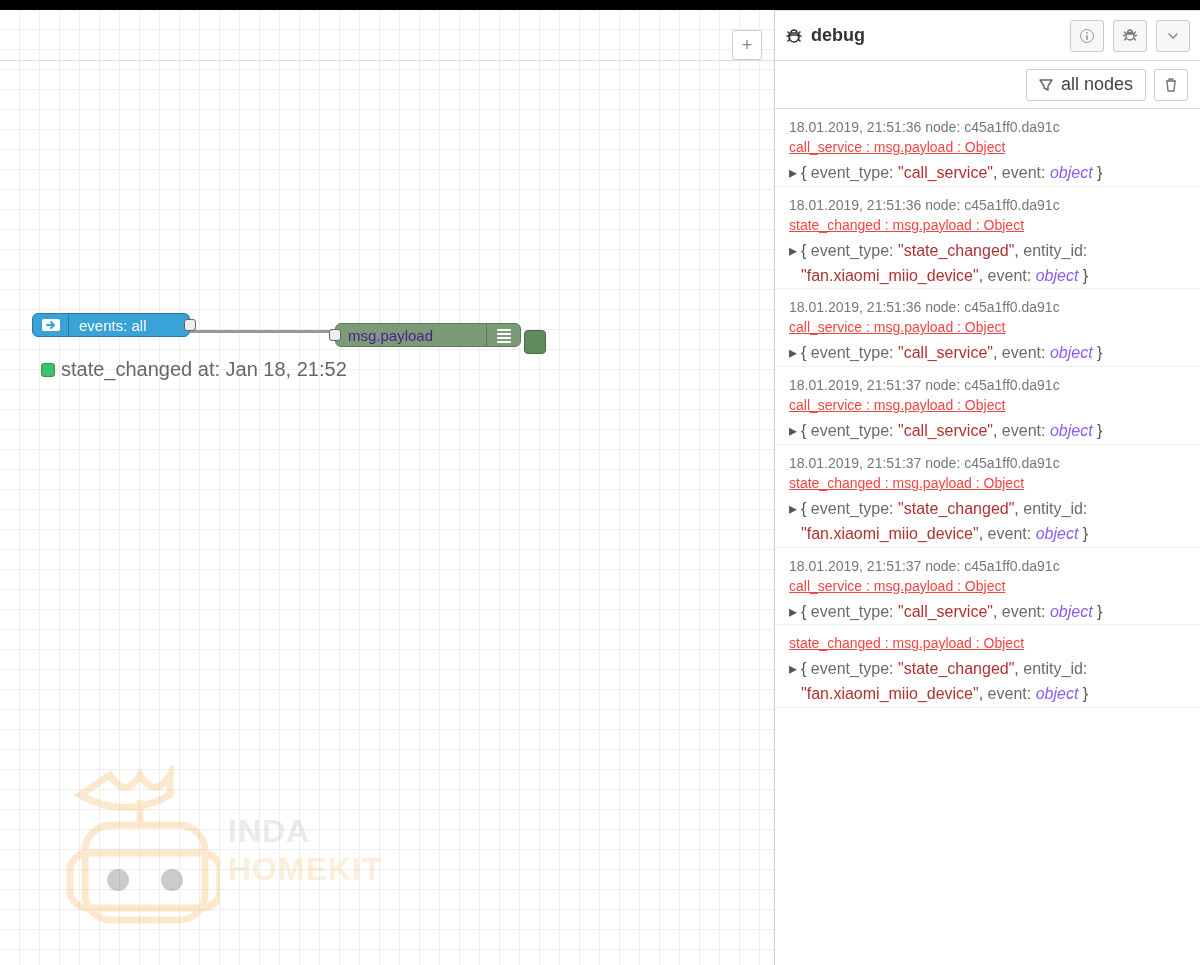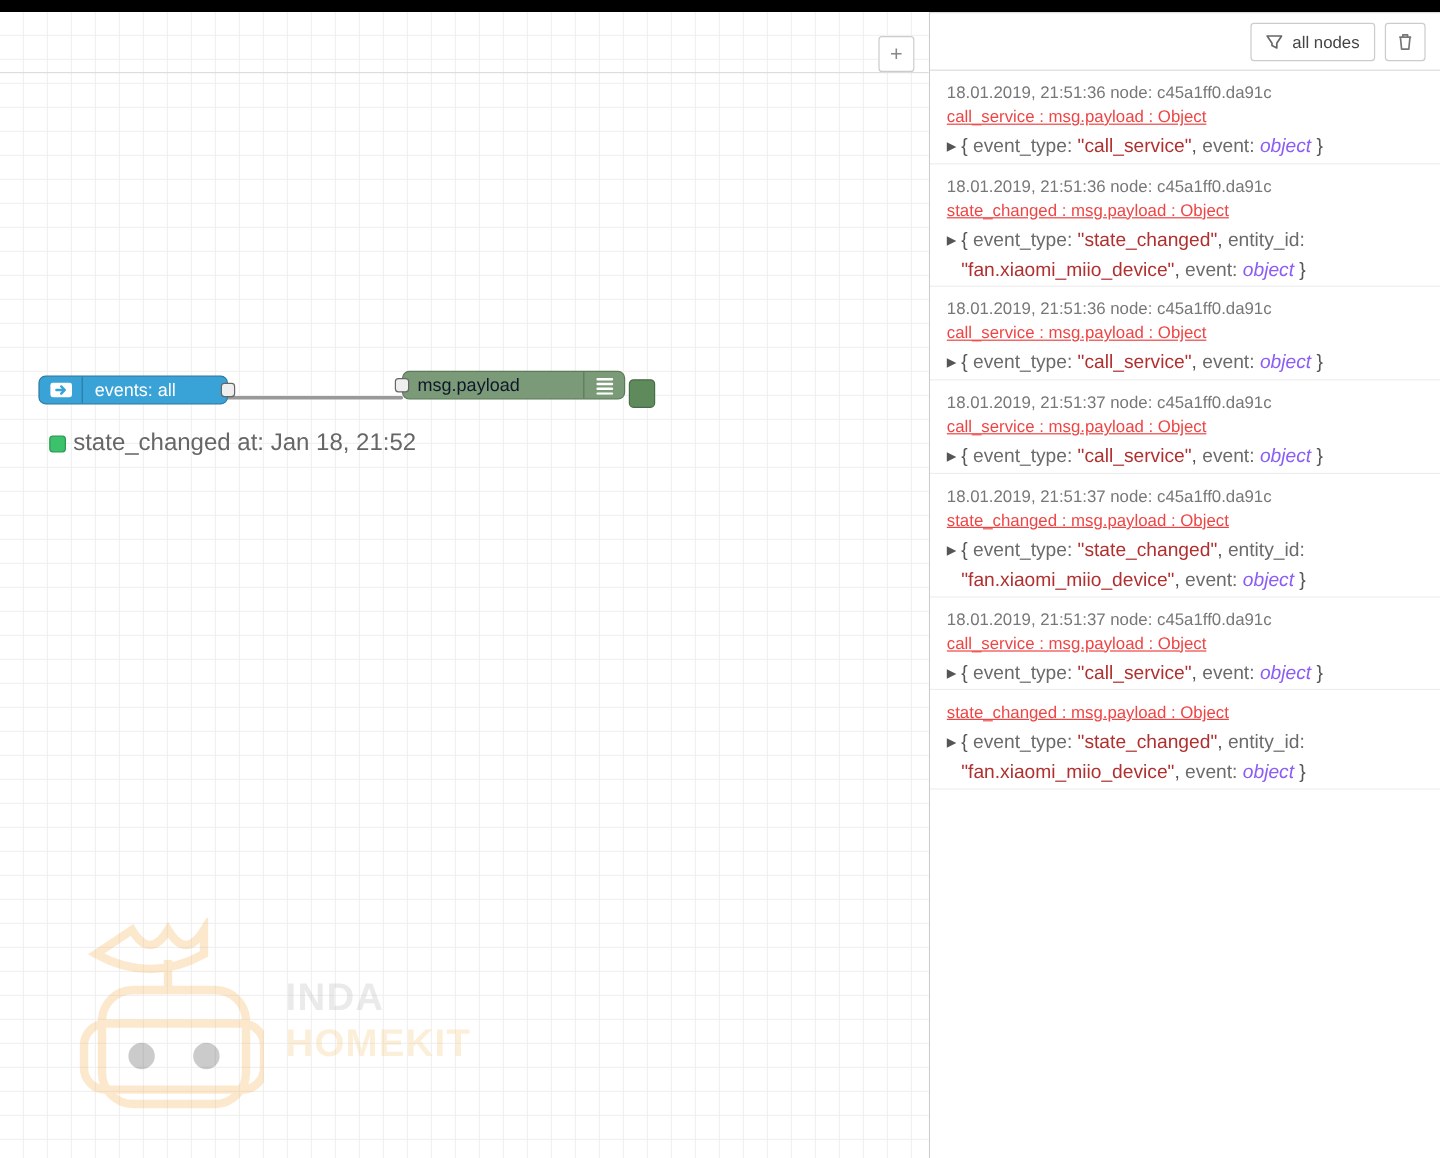--- a/index.html
+++ b/index.html
@@ -57,35 +57,35 @@
   }
   .node-events .label { padding: 0 10px; }
   .node-status {
     position: absolute; top: 44px; left: 8px; display: flex; align-items: center; gap: 6px;
     font-size: 20px; color: #666; white-space: nowrap;
   }
   .node-status .dot { width: 14px; height: 14px; background: #3cc26a; border-radius: 3px; border:1px solid #2a9a50; }
 
   
   .node-debug {
-    left: 335px; top: 299px; width: 186px;
-    background: #7b9a78; border-color: #5b7a58; color: #0f172a;
+    left: 335px; top: 313px; width: 186px;
+    background: #7b9a78; border-color: #5b7a58; color: #4c1d95;
   }
   .node-debug .label { padding: 0 12px; flex: 1; }
   .node-debug .icon-band-r {
     width: 34px; height: 100%; border-left: 1px solid #5b7a58;
     display: flex; align-items: center; justify-content: center;
   }
   .debug-btn {
     position: absolute; right: -26px; top: 6px; width: 22px; height: 24px;
     background: #5f8a5b; border: 1px solid #4a6b47; border-radius: 4px;
   }
 
   
-  .watermark { position: absolute; left: 60px; bottom: 30px; opacity: 0.25; display:flex; align-items:center; gap:18px; pointer-events:none; }
+  .watermark { position: absolute; left: 60px; bottom: 30px; opacity: 0.25; display:flex; align-items:center; gap:8px; pointer-events:none; }
   .watermark .txt { font-weight: 800; font-size: 32px; line-height:1.2; letter-spacing:1px; }
   .watermark .l1 { color:#b0b0b0; }
   .watermark .l2 { color:#f7c26b; }
 
   
   .sidebar { flex: 1 1 auto; display: flex; flex-direction: column; border-top:1px solid #ddd; }
   .sb-head {
     height: 50px; display: flex; align-items: center; padding: 0 10px; gap: 10px;
     border-bottom: 1px solid #ddd; background: #fff;
   }
@@ -95,21 +95,21 @@
     width: 34px; height: 32px; border: 1px solid #ccc; border-radius: 3px; background:#f7f7f7;
     display:flex; align-items:center; justify-content:center; color:#888; cursor:pointer;
   }
   .sb-head .tbtn + .tbtn { margin-left: -1px; }
   .sb-tools {
     height: 48px; display:flex; align-items:center; justify-content:flex-end; gap:8px;
     padding: 0 12px; border-bottom:1px solid #ddd;
   }
   .sb-tools .fbtn {
     height: 32px; padding: 0 12px; border:1px solid #ccc; border-radius:3px; background:#fff;
-    font-size: 14px; color:#444; display:flex; align-items:center; gap:8px; cursor:pointer;
+    font-size: 18px; color:#444; display:flex; align-items:center; gap:8px; cursor:pointer;
   }
   .sb-tools .ibtn { width:34px; height:32px; border:1px solid #ccc; border-radius:3px; background:#fff; display:flex; align-items:center; justify-content:center; color:#888; cursor:pointer; }
 
   .sb-list { flex:1; overflow:auto; }
   .msg { padding: 10px 14px 0; border-bottom: 1px solid #eee; }
   .msg .hdr { font-size: 14px; color: #777; margin-bottom: 4px; }
   .msg .topic { font-size: 14px; color: #ef4444; margin-bottom: 6px; text-decoration: underline; }
   .msg .obj {
     font-family: ui-monospace, Menlo, Consolas, monospace;
     font-size: 16px; color: #555; line-height: 1.55; display:flex; gap:4px; align-items:flex-start;
@@ -175,20 +175,48 @@
         </svg>
         <div class="txt">
           <div class="l1">INDA</div>
           <div class="l2">HOMEKIT</div>
         </div>
       </div>
     </div>
   </div>
 
   <div class="sidebar">
+    <div class="sb-head">
+      <div class="title">
+        <span>
+          <svg width="18" height="18" viewBox="0 0 18 18">
+              <path d="M9 3a3 3 0 0 1 3 3H6a3 3 0 0 1 3-3zm-5 5h10v2a5 5 0 1 1-10 0V8zM2 9h3M13 9h3M3 5l2 2M15 5l-2 2M3 14l2-2M15 14l-2-2" stroke="#333" stroke-width="1.6" fill="none" stroke-linecap="round"></path>
+            </svg>
+        </span>
+        <span>debug</span>
+      </div>
+      <div class="spacer"></div>
+      <div class="tbtn">
+        <svg width="16" height="16" viewBox="0 0 16 16">
+            <circle cx="8" cy="8" r="6.5" stroke="#999" fill="none"></circle>
+            <rect x="7.2" y="7" width="1.6" height="5" fill="#999"></rect>
+            <rect x="7.2" y="4" width="1.6" height="1.6" fill="#999"></rect>
+          </svg>
+      </div>
+      <div class="tbtn">
+        <svg width="16" height="16" viewBox="0 0 16 16">
+            <path d="M8 2a2.5 2.5 0 0 1 2.5 2.5h-5A2.5 2.5 0 0 1 8 2zM4 6h8v2a4 4 0 1 1-8 0V6zM1.5 7.5h2.5M12 7.5h2.5M2.5 4l2 2M13.5 4l-2 2M2.5 12l2-2M13.5 12l-2-2" stroke="#777" stroke-width="1.4" fill="none" stroke-linecap="round"></path>
+          </svg>
+      </div>
+      <div class="tbtn">
+        <svg width="12" height="12" viewBox="0 0 12 12">
+            <path d="M2 4l4 4 4-4" stroke="#888" stroke-width="1.6" fill="none" stroke-linecap="round" stroke-linejoin="round"></path>
+          </svg>
+      </div>
+    </div>
 
     <div class="sb-tools">
       <div class="fbtn">
         <span>
           <svg width="14" height="14" viewBox="0 0 14 14">
               <path d="M1 2h12L9 8v4l-4-2V8z" fill="none" stroke="#666" stroke-width="1.4" stroke-linejoin="round"></path>
             </svg>
         </span>
         <span>all nodes</span>
       </div>

